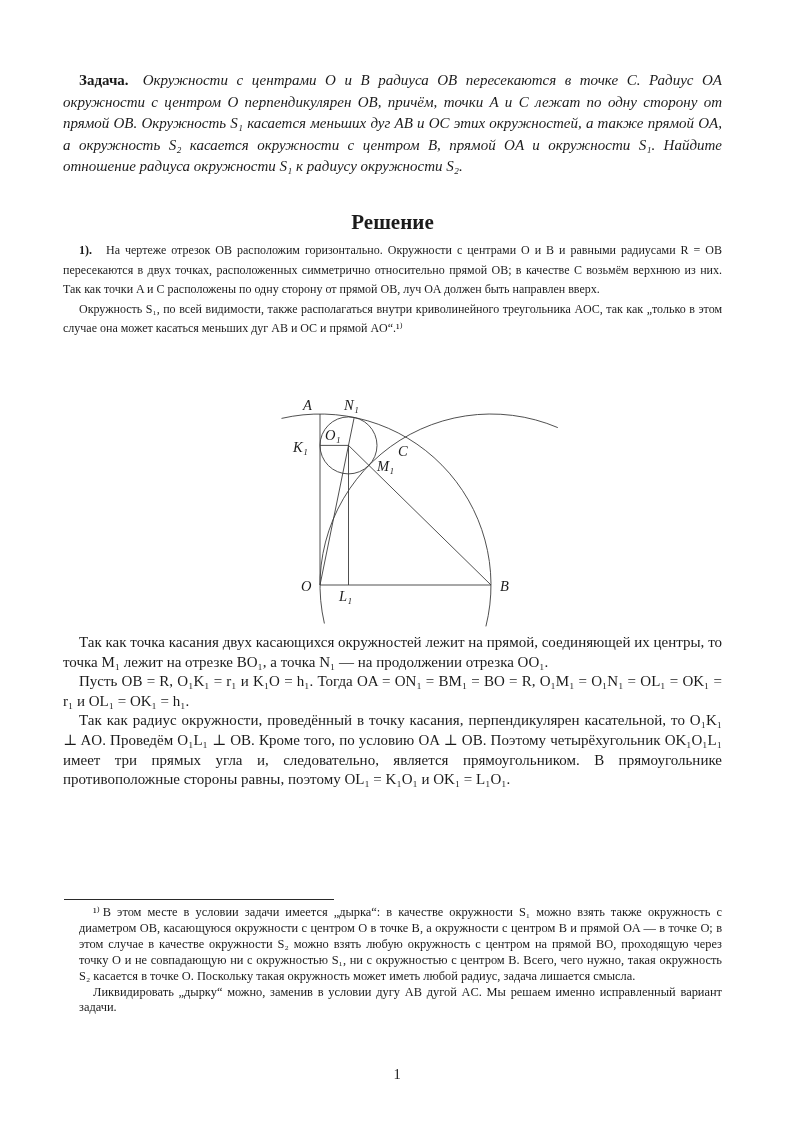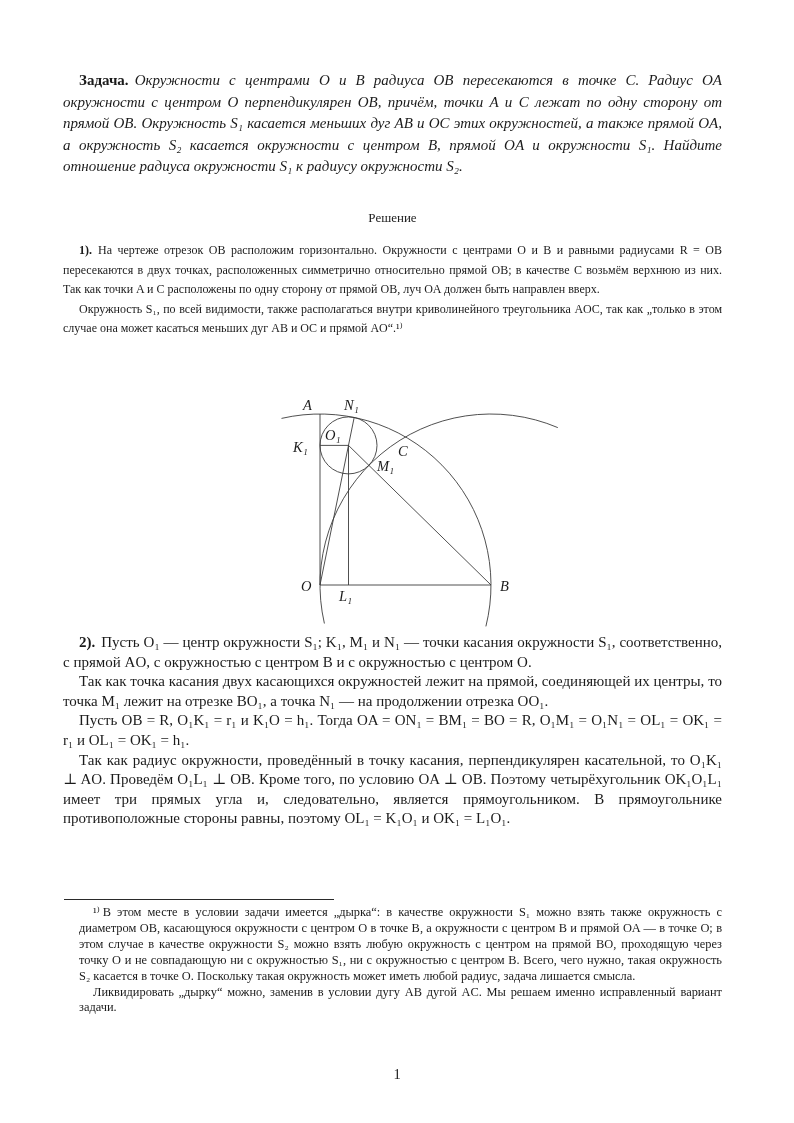--- a/index.html
+++ b/index.html
@@ -6,25 +6,25 @@
   .page{
     position:relative;
     width:794px;height:1123px;
     background:#ffffff;
     font-family:"Liberation Serif","DejaVu Serif","DejaVu Sans",serif;
     color:#1b1b1b;
     overflow:hidden;
   }
   .block{position:absolute;left:63px;width:659px;}
   p{margin:0;text-align:justify;text-indent:16px;}
-  .lead{font-weight:bold;margin-right:6px;}
+  .lead{font-weight:bold;margin-right:14px;}
   .problem{top:70px;font-size:15px;line-height:21.6px;}
   .problem p{font-style:italic;}
   .problem .lead{font-style:normal;}
-  .heading{top:210px;text-align:center;font-size:13px;font-weight:normal;margin:0;}
+  .heading{top:210px;text-align:center;font-size:21px;font-weight:bold;margin:0;}
   .sol-a{top:241px;font-size:12px;line-height:19.6px;}
   .sol-b{top:633px;font-size:15px;line-height:19.6px;}
   .figure-wrap{position:absolute;left:0;top:0;width:794px;height:1123px;pointer-events:none;}
   .figure-svg{position:absolute;left:220px;top:396px;}
   .figure-svg path,.figure-svg line,.figure-svg circle{
     fill:none;stroke:#3c3c3c;stroke-width:0.9;
   }
   .figure-svg text{
     font-family:"Liberation Serif","DejaVu Serif","DejaVu Sans",serif;
     font-style:italic;font-size:14.5px;fill:#1b1b1b;stroke:none;
@@ -68,21 +68,20 @@
       <text x="293" y="452">K₁</text>
       <text x="398" y="456">C</text>
       <text x="377" y="471">M₁</text>
       <text x="301" y="591">O</text>
       <text x="339" y="601">L₁</text>
       <text x="500" y="591">B</text>
     </svg>
   </div>
 
   <section class="block sol-b">
-    <p><b class="lead">2).</b><span>Пусть O₁ — центр окружности S₁; K₁, M₁ и N₁ — точки касания окружности S₁, соответственно, с прямой AO, с окружностью с центром B и с окружностью с центром O.</span></p>
     <p><span>Так как точка касания двух касающихся окружностей лежит на прямой, соединяющей их центры, то точка M₁ лежит на отрезке BO₁, а точка N₁ — на продолжении отрезка OO₁.</span></p>
     <p><span>Пусть OB = R, O₁K₁ = r₁ и K₁O = h₁. Тогда OA = ON₁ = BM₁ = BO = R, O₁M₁ = O₁N₁ = OL₁ = OK₁ = r₁ и OL₁ = OK₁ = h₁.</span></p>
     <p><span>Так как радиус окружности, проведённый в точку касания, перпендикулярен касательной, то O₁K₁ ⊥ AO. Проведём O₁L₁ ⊥ OB. Кроме того, по условию OA ⊥ OB. Поэтому четырёхугольник OK₁O₁L₁ имеет три прямых угла и, следовательно, является прямоугольником. В прямоугольнике противоположные стороны равны, поэтому OL₁ = K₁O₁ и OK₁ = L₁O₁.</span></p>
   </section>
 
   <div class="fn-rule"></div>
 
   <section class="block footnote">
     <p><span class="fn-marker">¹⁾</span><span>В этом месте в условии задачи имеется „дырка“: в качестве окружности S₁ можно взять также окружность с диаметром OB, касающуюся окружности с центром O в точке B, а окружности с центром B и прямой OA — в точке O; в этом случае в качестве окружности S₂ можно взять любую окружность с центром на прямой BO, проходящую через точку O и не совпадающую ни с окружностью S₁, ни с окружностью с центром B. Всего, чего нужно, такая окружность S₂ касается в точке O. Поскольку такая окружность может иметь любой радиус, задача лишается смысла.</span></p>
     <p><span>Ликвидировать „дырку“ можно, заменив в условии дугу AB дугой AC. Мы решаем именно исправленный вариант задачи.</span></p>

